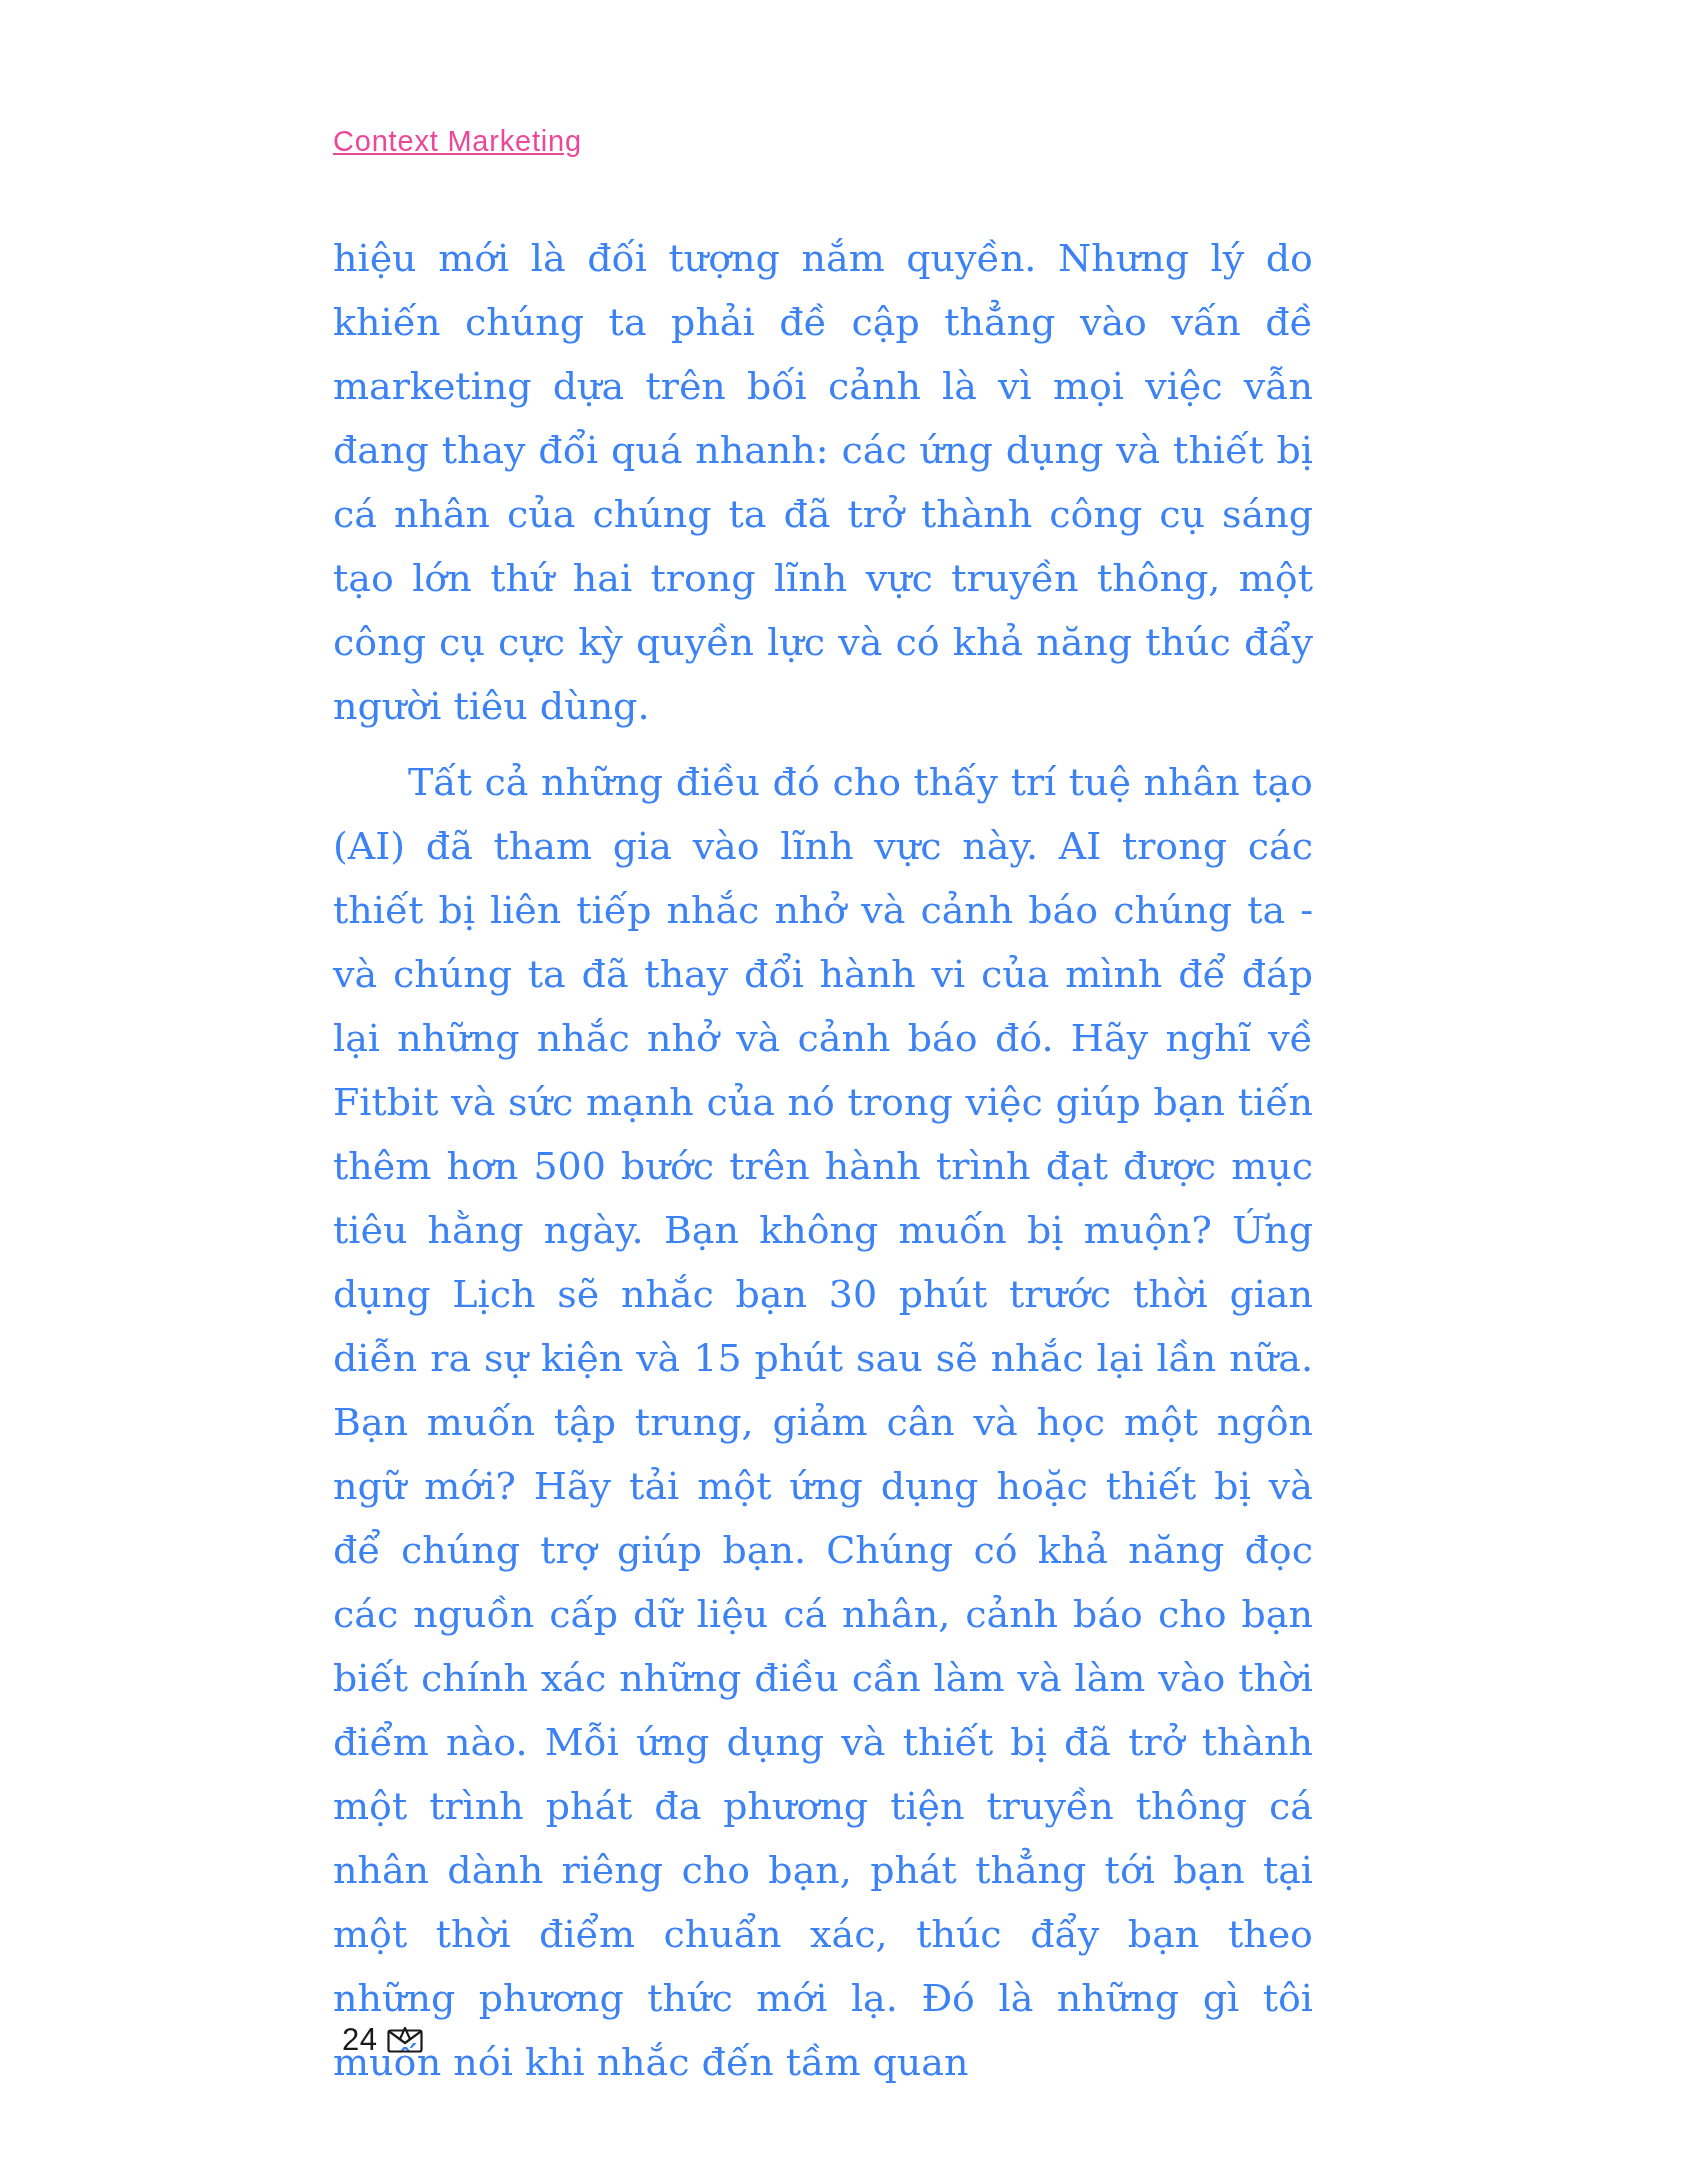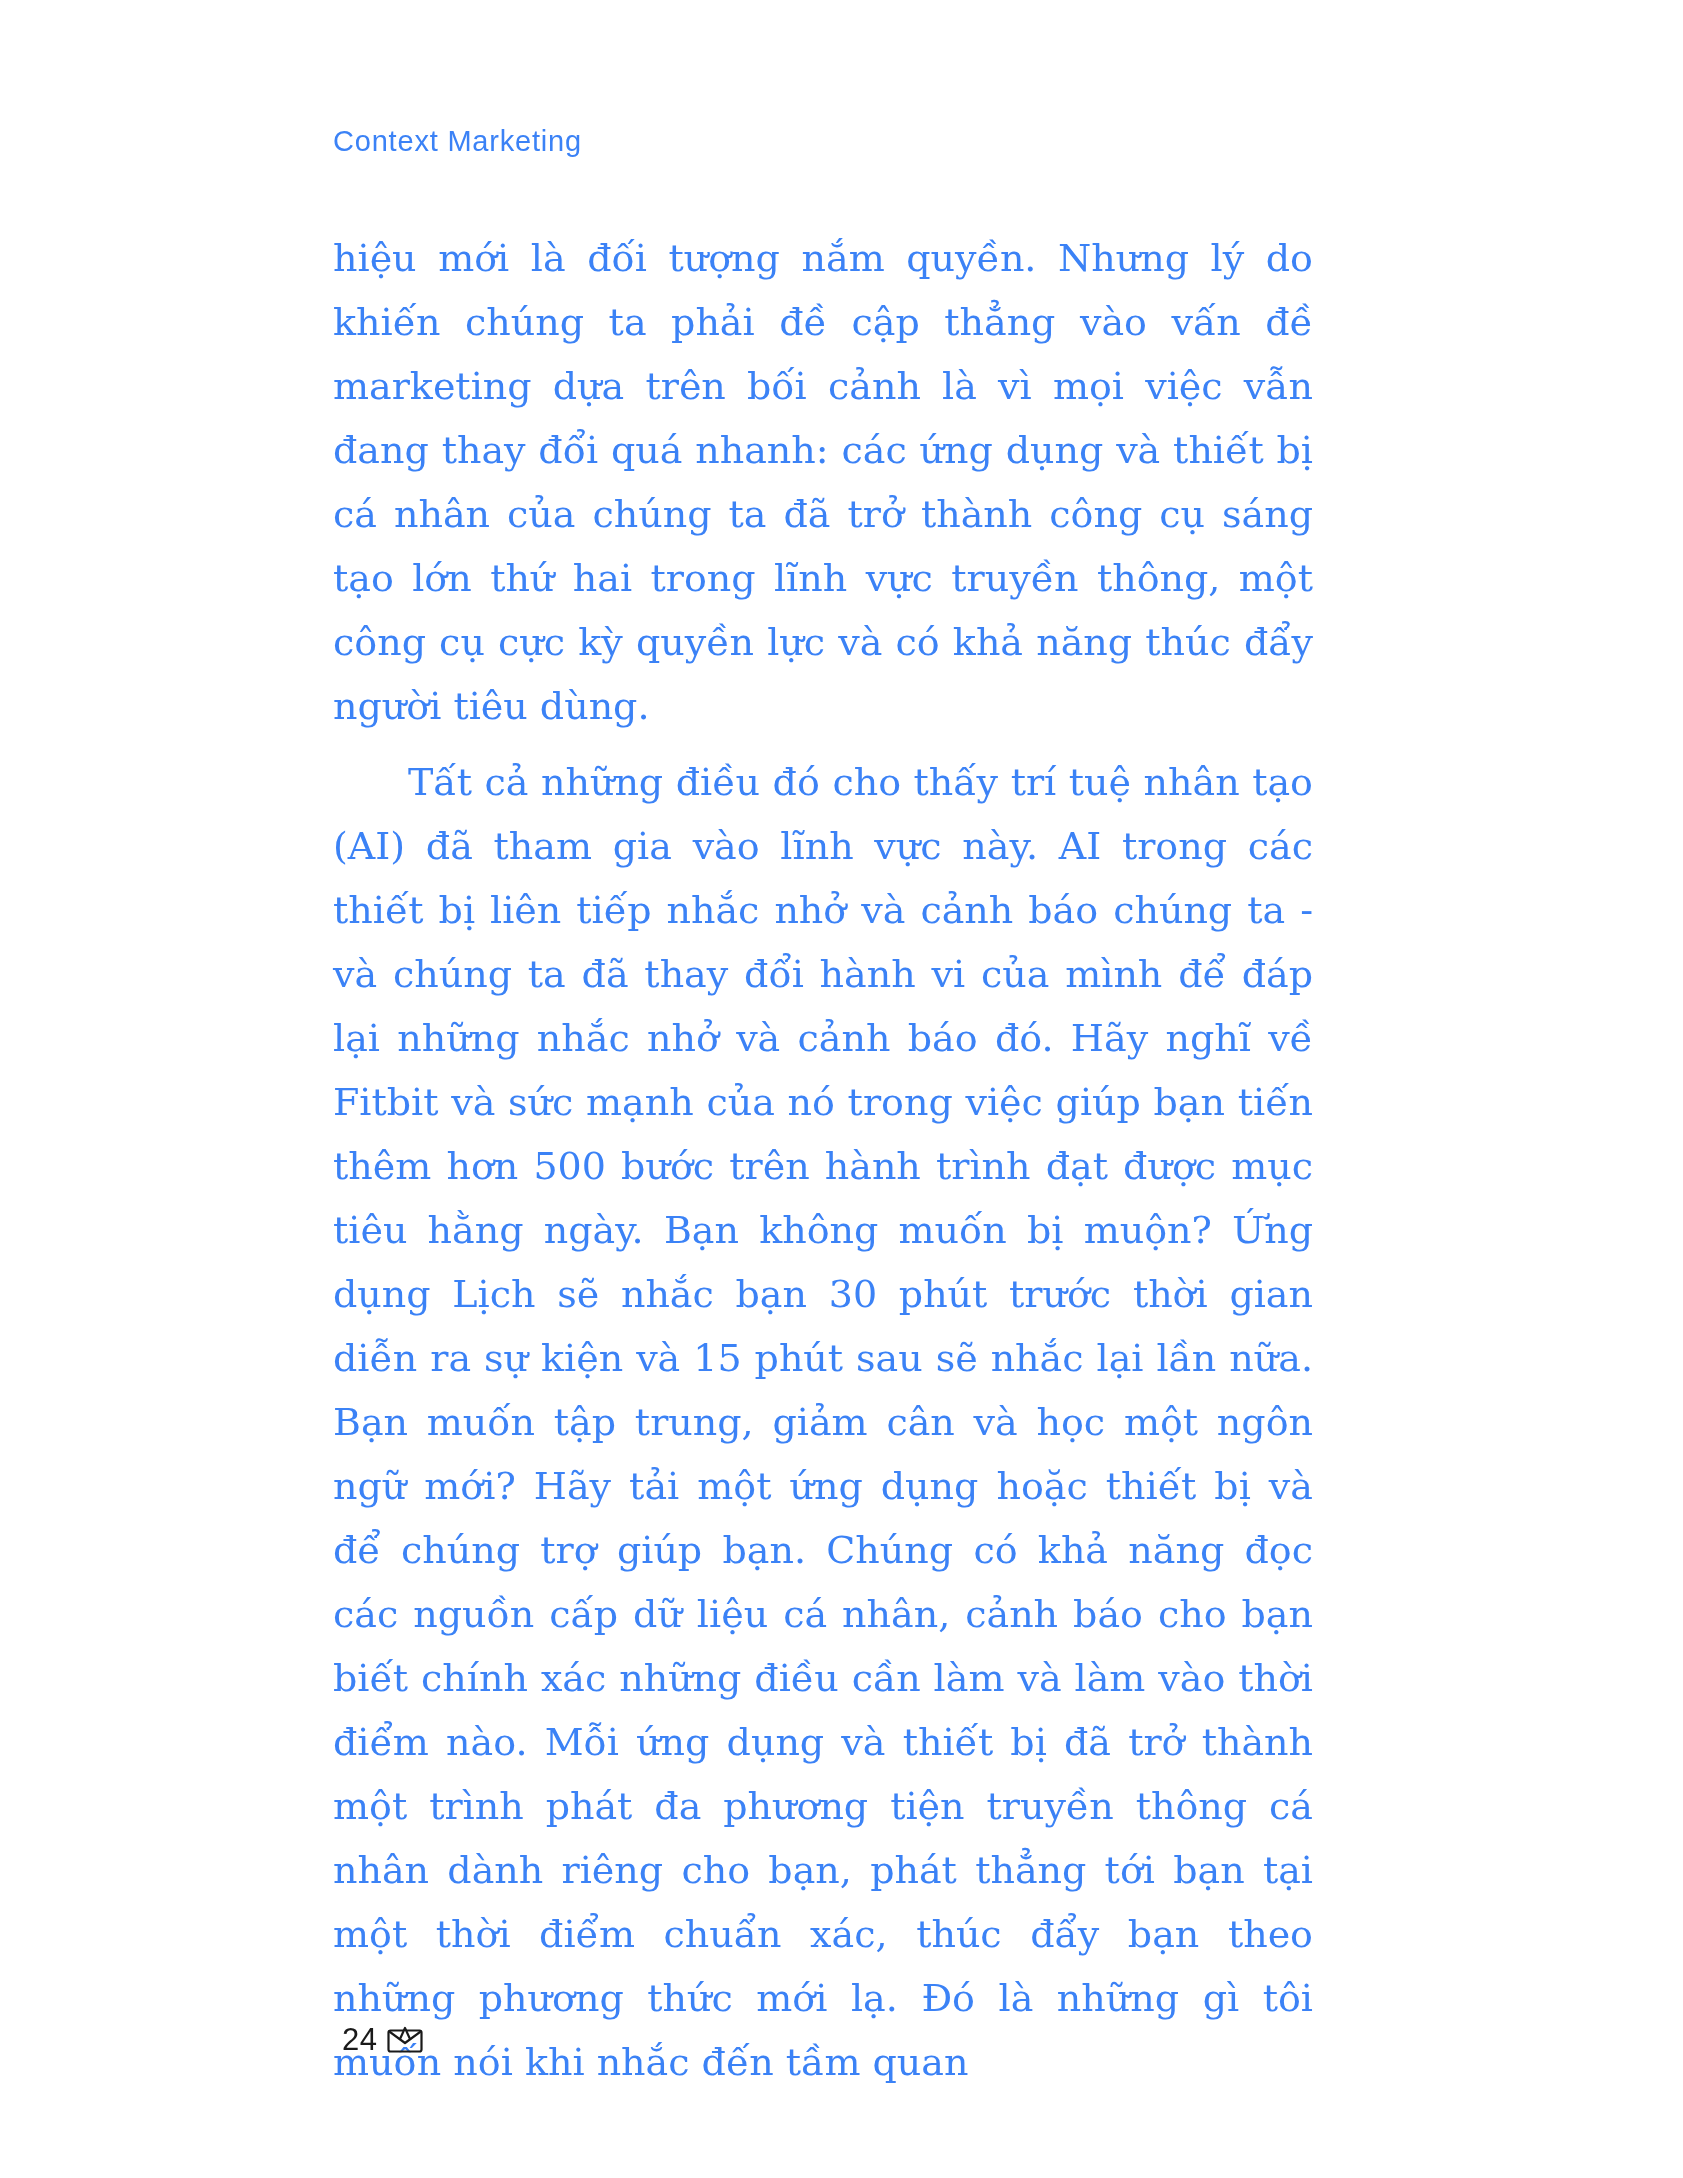--- a/index.html
+++ b/index.html
@@ -21,21 +21,22 @@
     color: #1f1f1f;
   }
   .running-head {
     position: absolute;
     left: 333px;
     top: 125px;
     font-family: "Liberation Sans", sans-serif;
     font-size: 29px;
     font-weight: 400;
     letter-spacing: 0.8px;
-    color: #3b82f6;
+    color: #ec4899;
+    text-decoration: underline;
   }
   .body-text {
     position: absolute;
     left: 333px;
     top: 226px;
     width: 980px;
     font-size: 38px;
     line-height: 64px;
     text-align: justify;
     text-justify: inter-word;

